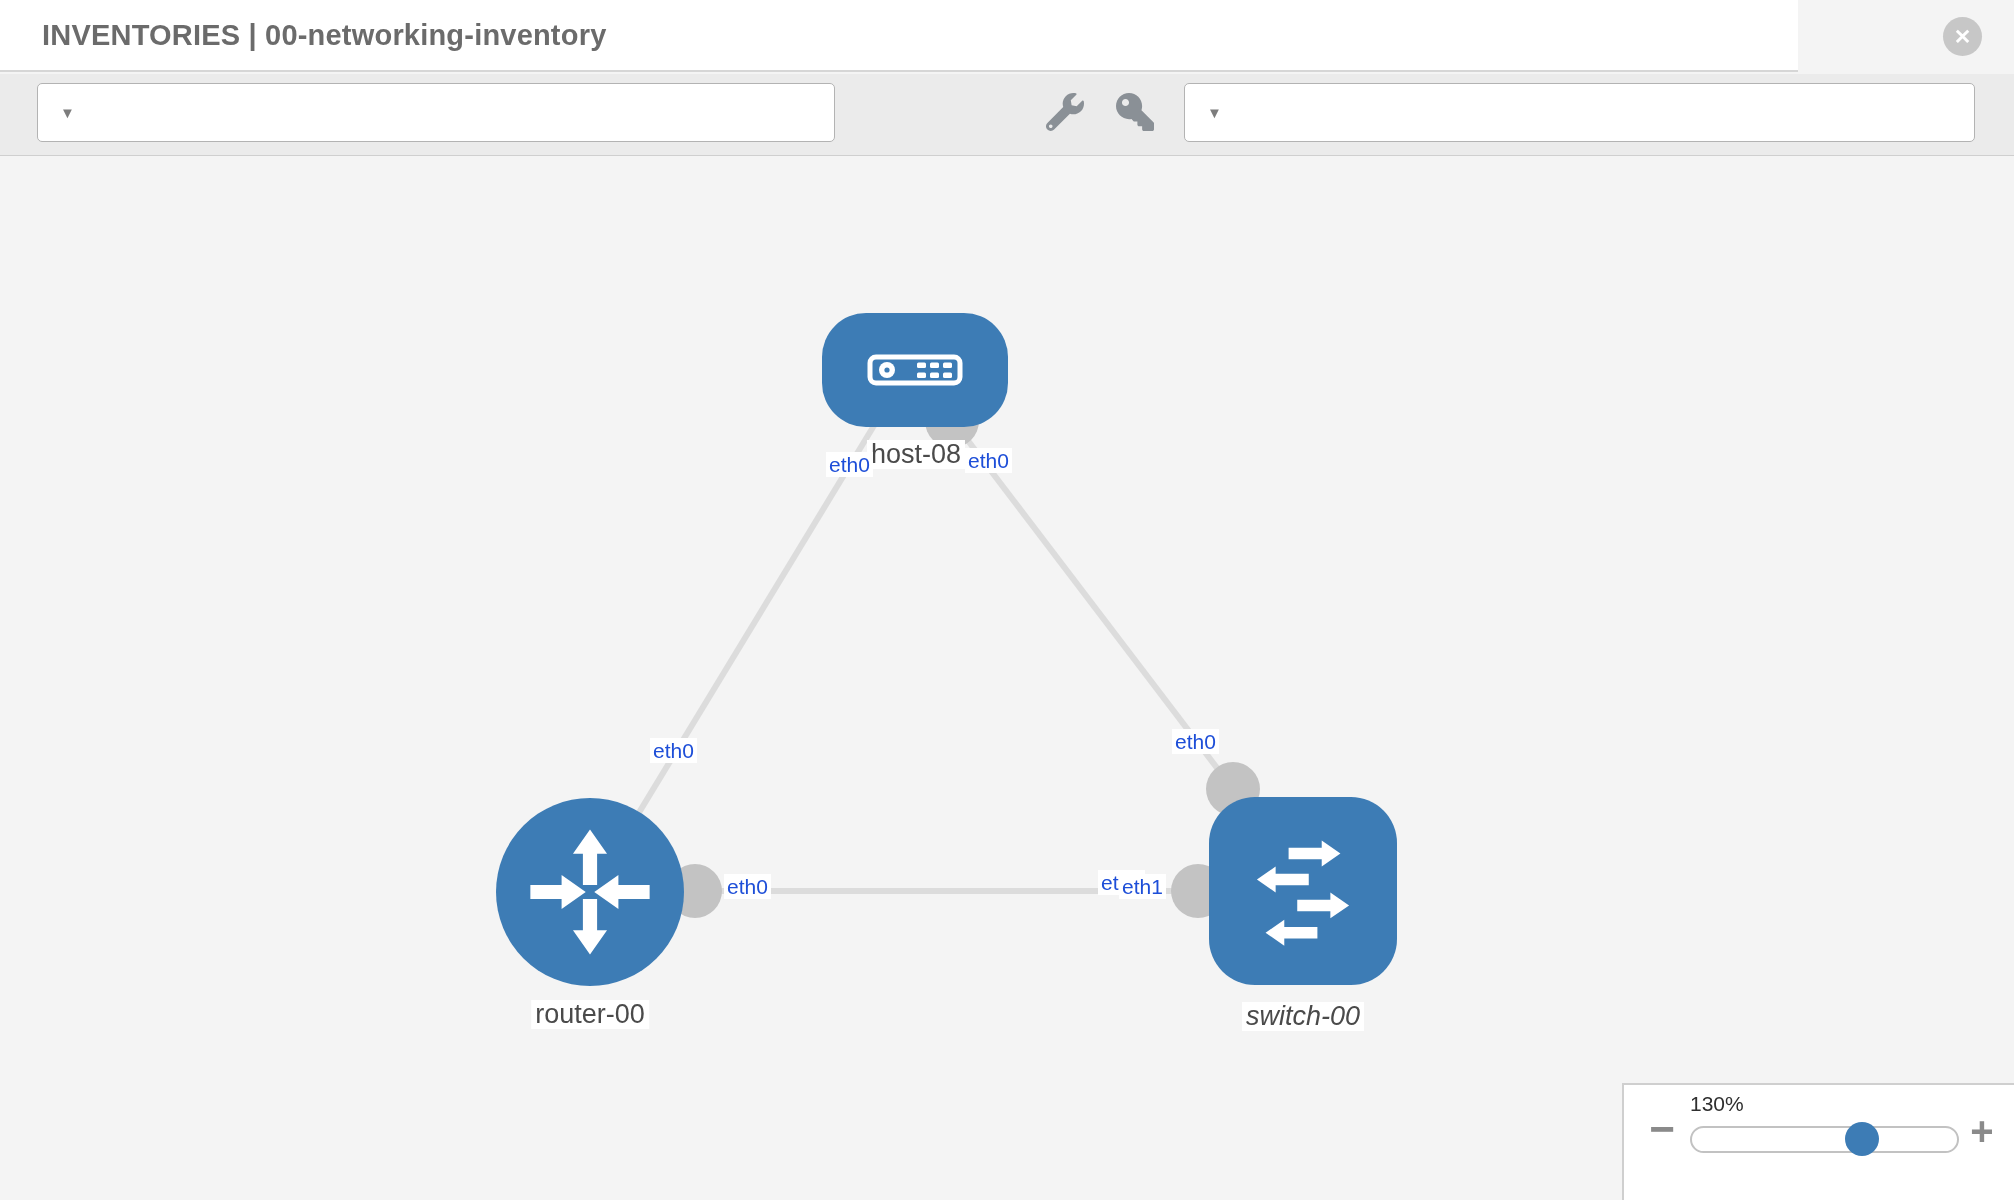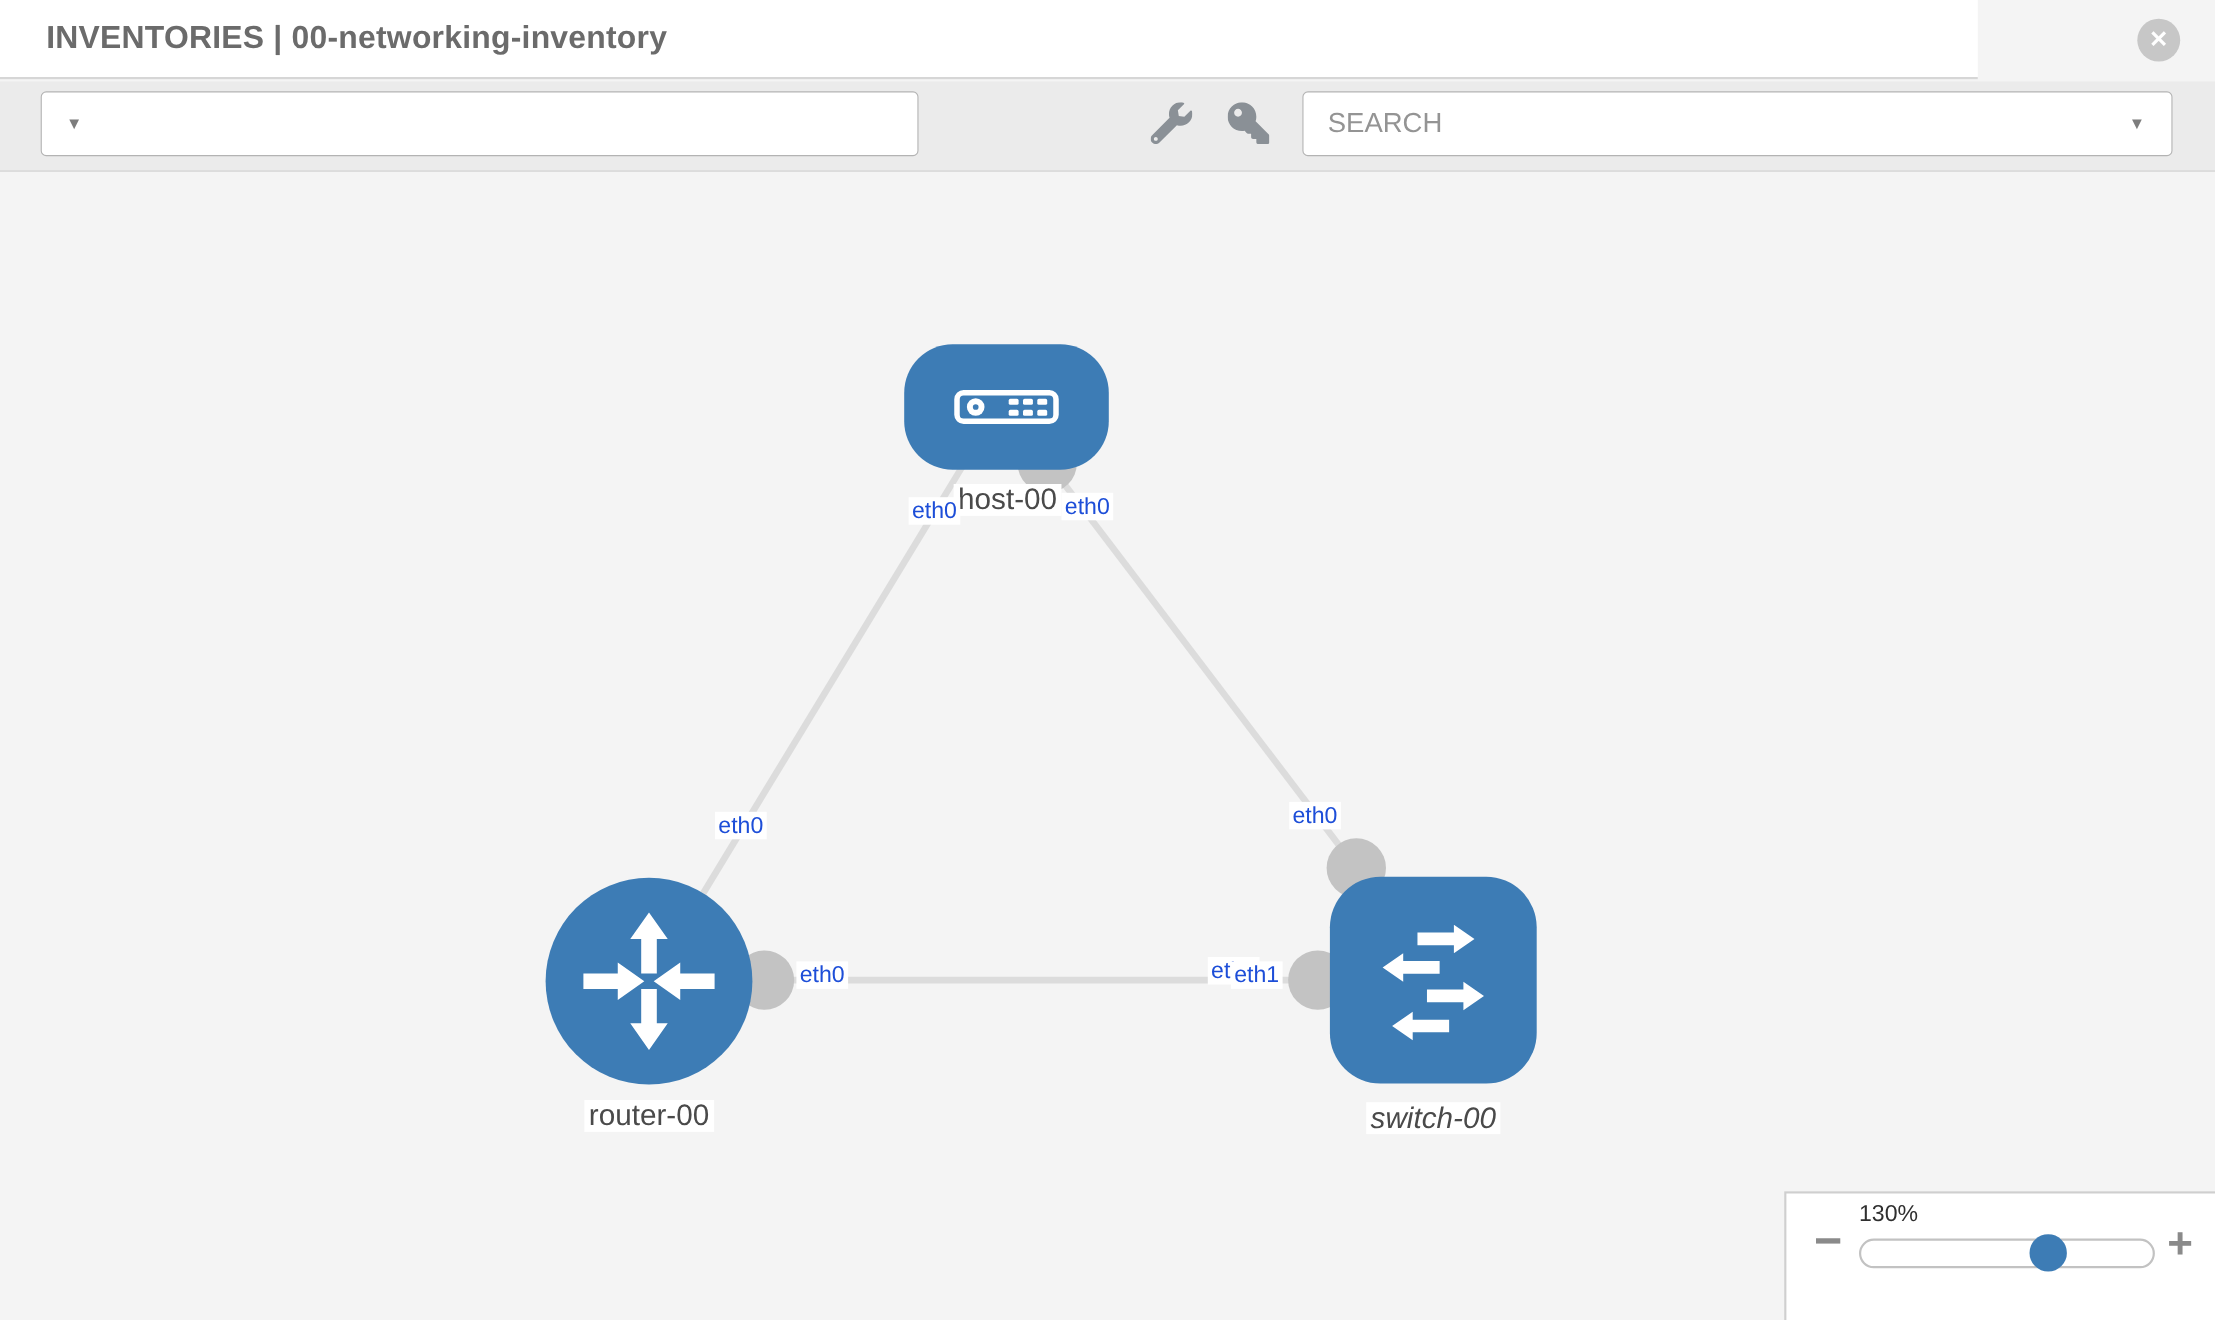--- a/index.html
+++ b/index.html
@@ -85,21 +85,20 @@
   </div>
   <div class="tool-icon tool-key">
     <svg viewBox="0 0 512 512" width="38" height="38">
       <g transform="scale(-1,1) translate(-512,0)">
         <path fill="#8a9096" d="M512 176.001C512 273.203 433.202 352 336 352c-11.22 0-22.19-1.062-32.827-3.069l-24.012 27.014A23.999 23.999 0 0 1 261.223 384H224v40c0 13.255-10.745 24-24 24h-40v40c0 13.255-10.745 24-24 24H24c-13.255 0-24-10.745-24-24v-78.059c0-6.365 2.529-12.47 7.029-16.971l161.802-161.802C163.108 213.814 160 195.271 160 176 160 78.798 238.797.001 335.999 0 433.488-.001 512 78.511 512 176.001zM336 128c0 26.51 21.49 48 48 48s48-21.49 48-48-21.49-48-48-48-48 21.49-48 48z"></path>
       </g>
     </svg>
   </div>
 
   <div class="dropdown dd-search">
-    <span class="dd-label">SEARCH</span>
     <span class="caret">▼</span>
   </div>
 </div>
 
 <div class="canvas">
   <svg class="wires" width="2014" height="1043">
 
     <g stroke="#dcdcdc" stroke-width="6">
       <line x1="878" y1="262" x2="612" y2="700"></line>
       <line x1="950" y1="260" x2="1233" y2="632"></line>
@@ -143,21 +142,21 @@
     <svg viewBox="0 0 100 100" width="144" height="144">
       <g fill="#ffffff">
         <path d="M76 24 L63 15 V20 H40 V28 H63 V33 Z"></path>
         <path d="M18 42 L31 33 V38 H54 V46 H31 V51 Z"></path>
         <path d="M82 60 L69 51 V56 H46 V64 H69 V69 Z"></path>
         <path d="M24 79 L37 70 V75 H60 V83 H37 V88 Z"></path>
       </g>
     </svg>
   </div>
 
-  <div class="node-label" style="left:916px; top:283px;">host-00</div>
+  <div class="node-label" style="left:916px; top:283px;">host-08</div>
   <div class="node-label" style="left:590px; top:843px;">router-00</div>
   <div class="node-label" style="left:1303px; top:845px;font-style:italic;">switch-00</div>
 
   <div class="iface-label" style="left:826px; top:295px;">eth0</div>
   <div class="iface-label" style="left:965px; top:291px;">eth0</div>
   <div class="iface-label" style="left:650px; top:581px;">eth0</div>
   <div class="iface-label" style="left:1172px; top:572px;">eth0</div>
   <div class="iface-label" style="left:724px; top:717px;">eth0</div>
   <div class="iface-label iface-ghost" style="left:1098px; top:713px;">eth1</div>
   <div class="iface-label iface-front" style="left:1119px; top:717px;">eth1</div>

